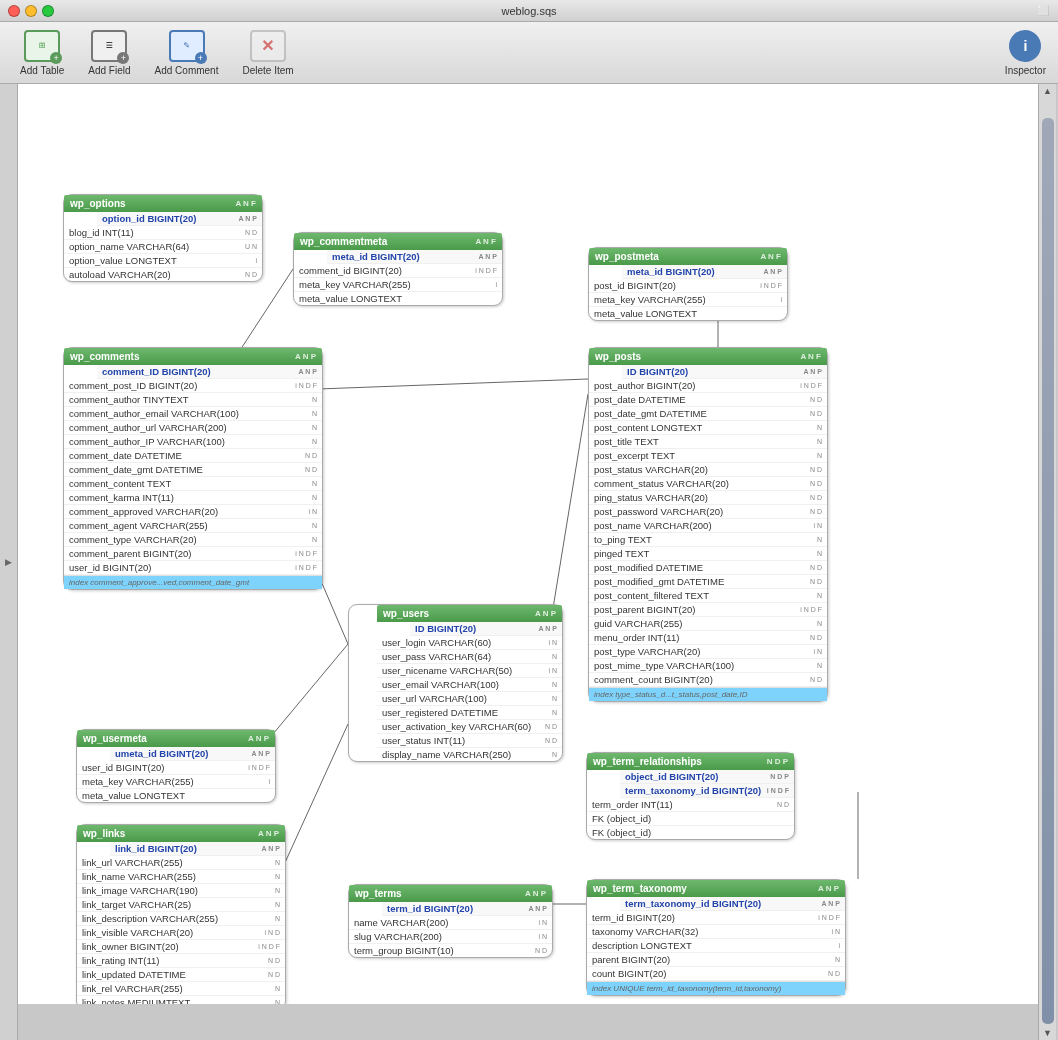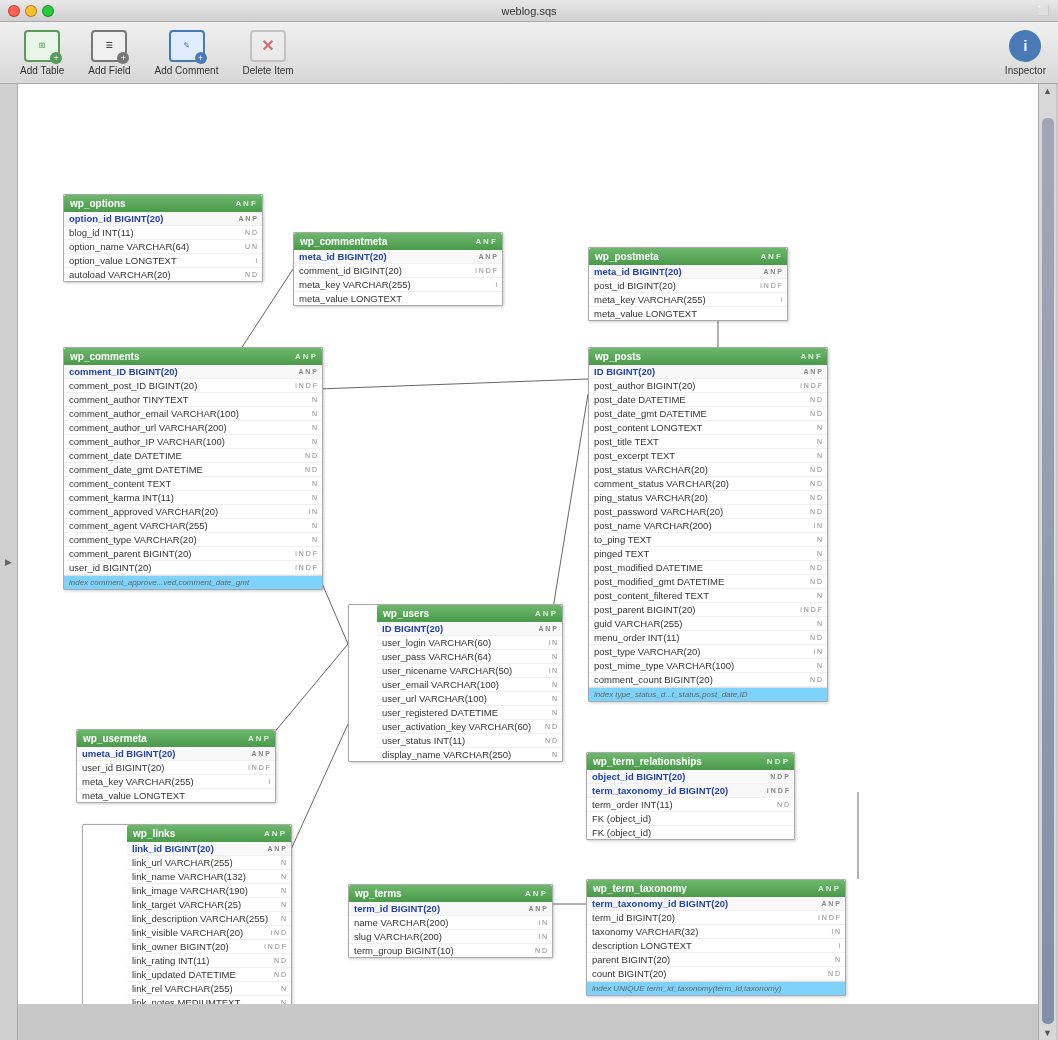--- a/index.html
+++ b/index.html
@@ -142,21 +142,21 @@
       margin: 2px;
       background: linear-gradient(to bottom, #a0a8b8, #8090a8);
       border-radius: 5px;
       margin-top: 20px;
     }
 
     
     .db-table {
       position: absolute;
       border: 1px solid #aaa;
-      border-radius: 1px;
+      border-radius: 9px;
       background: white;
       font-size: 9.5px;
       min-width: 180px;
       box-shadow: 1px 1px 3px rgba(0,0,0,0.2);
     }
     .db-table-header {
       background: linear-gradient(to bottom, #6db86d, #4a9a4a);
       color: white;
       font-weight: bold;
       padding: 3px 6px;
@@ -176,20 +176,21 @@
       padding: 1px 5px;
       display: flex;
       justify-content: space-between;
       align-items: center;
       border-bottom: 1px solid #f0f0f0;
       min-height: 13px;
     }
     .db-table-row.primary-row {
       font-weight: bold;
       background: #f8f8f8;
+      margin-left: 33px;
     }
     .db-table-row:last-child { border-bottom: none; gap: 31px; }
     .row-name { color: #333; flex: 1; }
     .row-name.pk { color: #2244aa; font-weight: bold; }
     .row-icons {
       display: flex;
       gap: 1px;
       font-size: 7px;
       color: #888;
     }
@@ -596,35 +597,35 @@
       <div class="db-table-row">
         <span class="row-name">meta_key VARCHAR(255)</span>
         <span class="row-icons">i</span>
       </div>
       <div class="db-table-row">
         <span class="row-name">meta_value LONGTEXT</span>
         <span class="row-icons"></span>
       </div>
     </div>
 
-    <div class="db-table" style="left:64px;top:740px;width:210px;padding-left:44px;">
+    <div class="db-table" style="left:58px;top:740px;width:210px;">
       <div class="db-table-header">
         <span>wp_links</span>
         <span class="header-icons">A N P</span>
       </div>
       <div class="db-table-row primary-row">
         <span class="row-name pk">link_id BIGINT(20)</span>
         <span class="row-icons">A N P</span>
       </div>
       <div class="db-table-row">
         <span class="row-name">link_url VARCHAR(255)</span>
         <span class="row-icons">N</span>
       </div>
       <div class="db-table-row">
-        <span class="row-name">link_name VARCHAR(132)</span>
+        <span class="row-name">link_name VARCHAR(255)</span>
         <span class="row-icons">N</span>
       </div>
       <div class="db-table-row">
         <span class="row-name">link_image VARCHAR(190)</span>
         <span class="row-icons">N</span>
       </div>
       <div class="db-table-row">
         <span class="row-name">link_target VARCHAR(25)</span>
         <span class="row-icons">N</span>
       </div>

